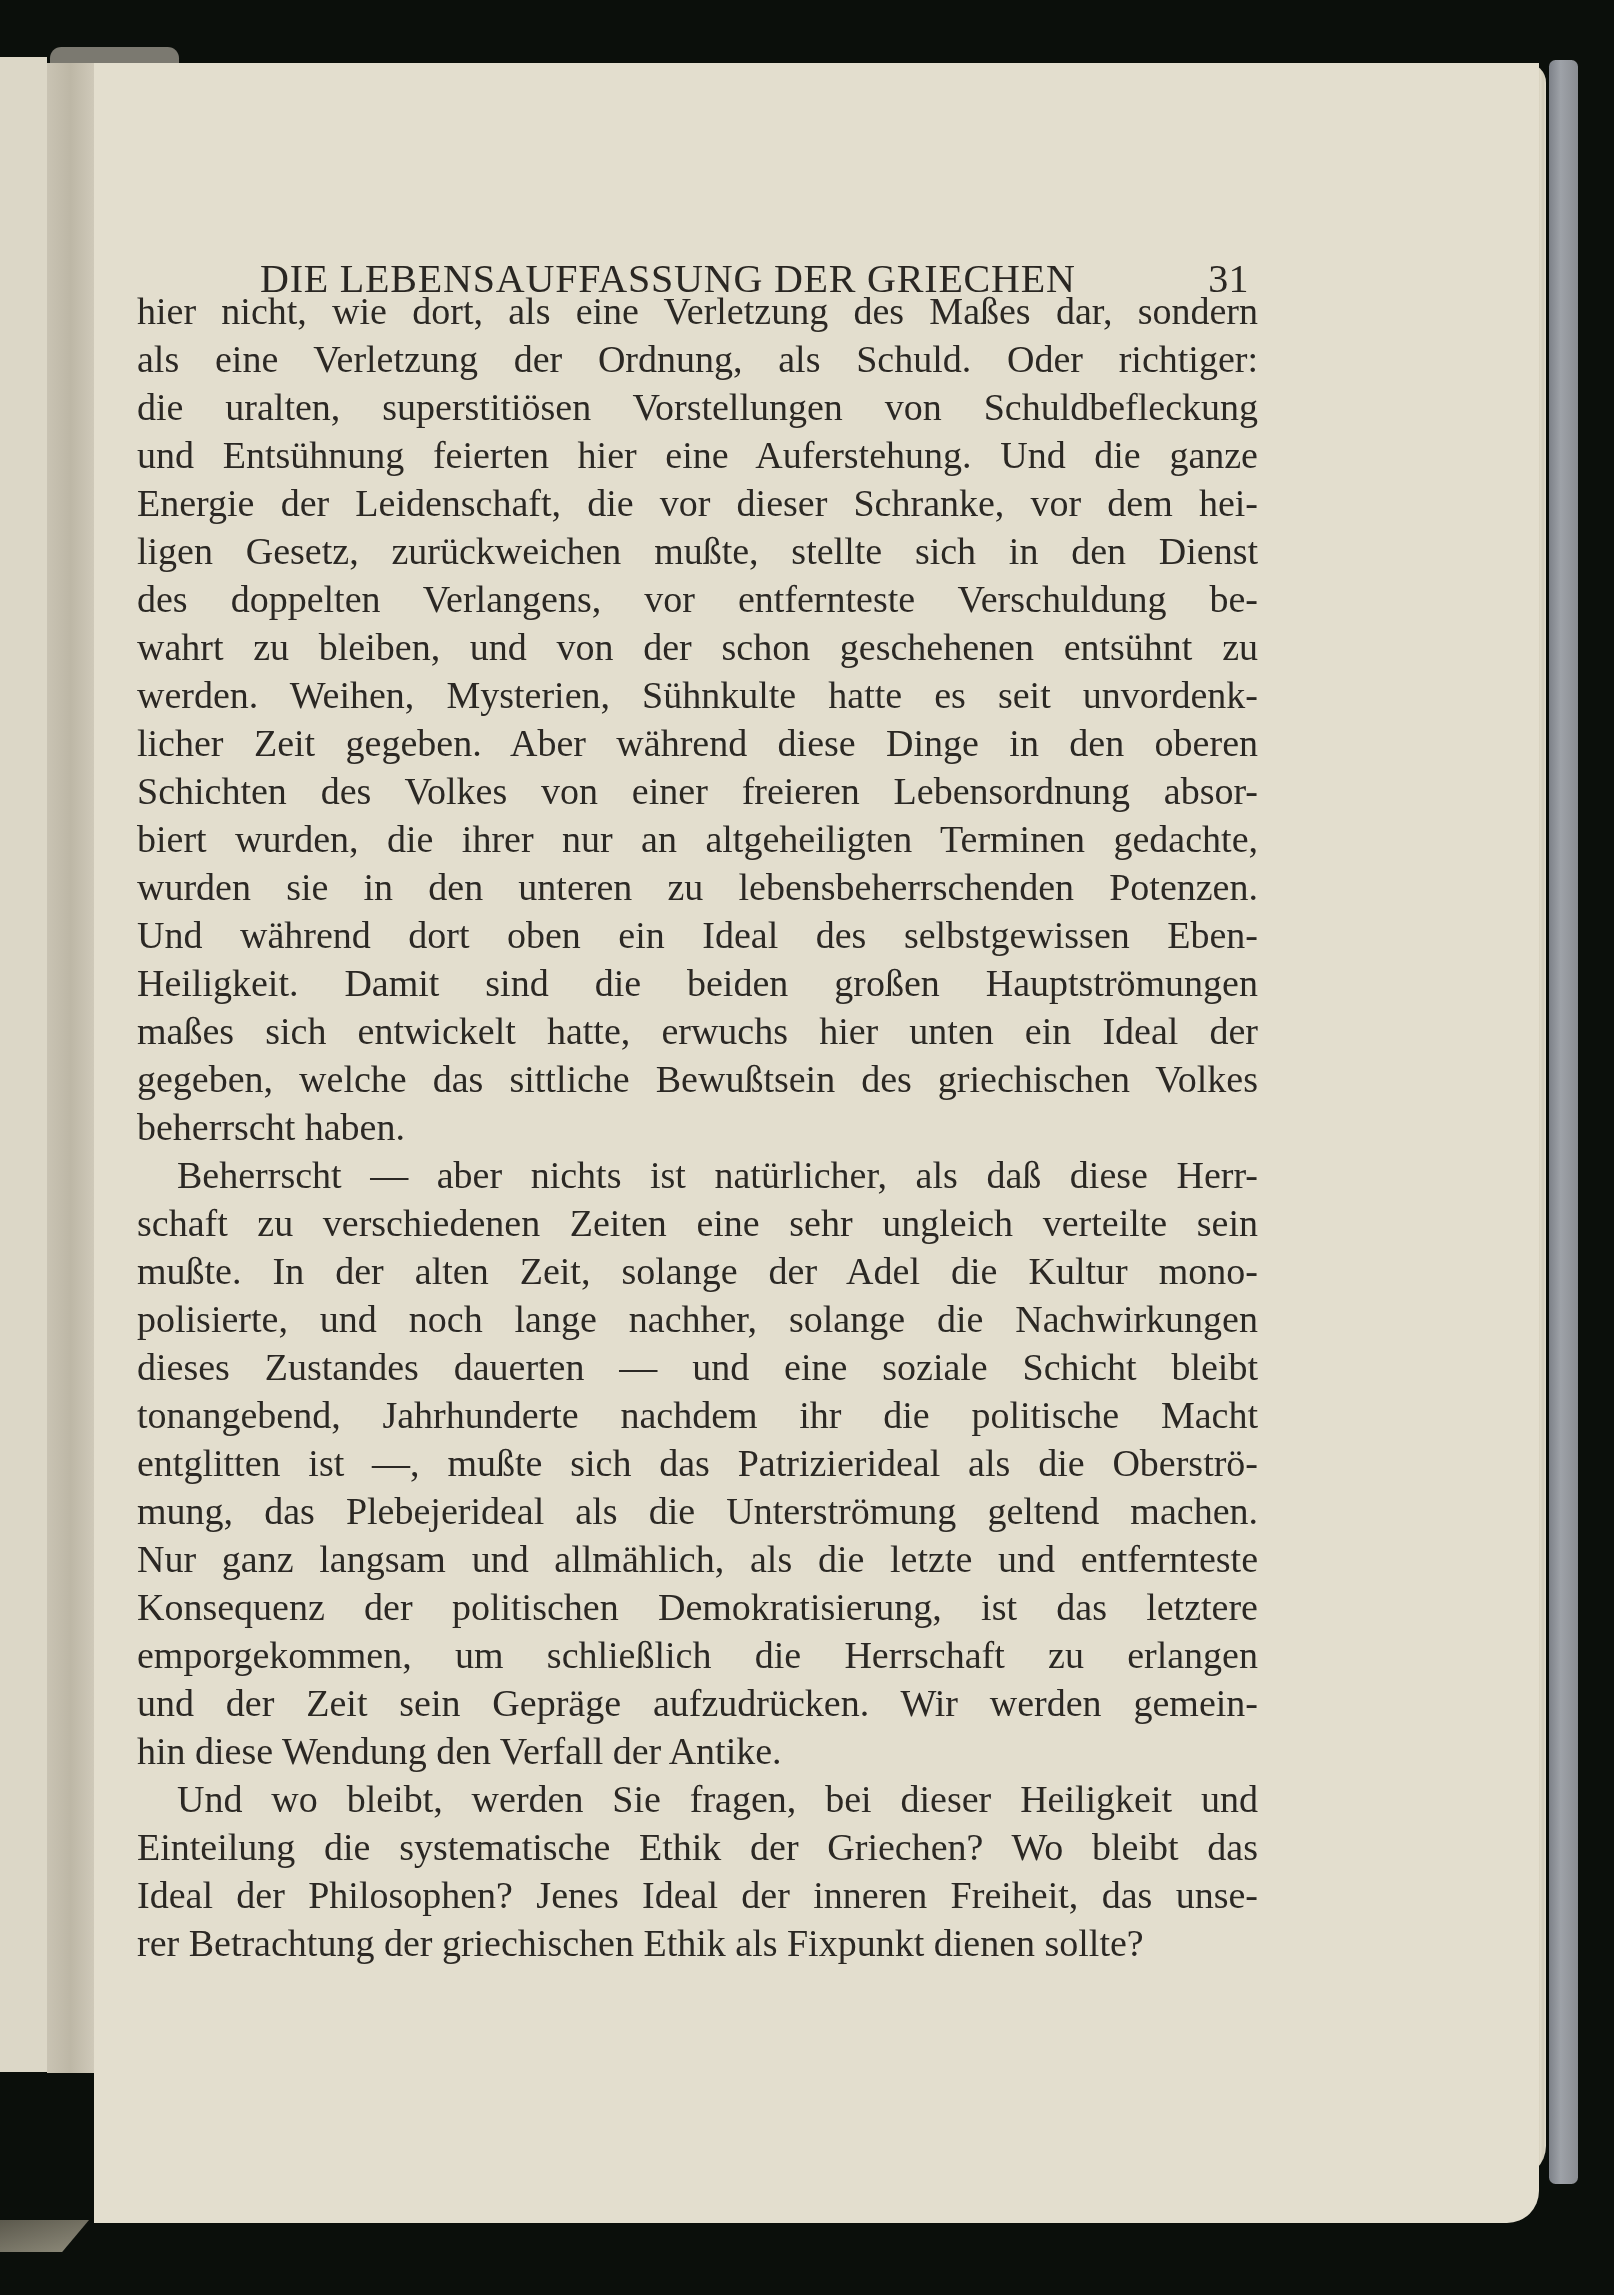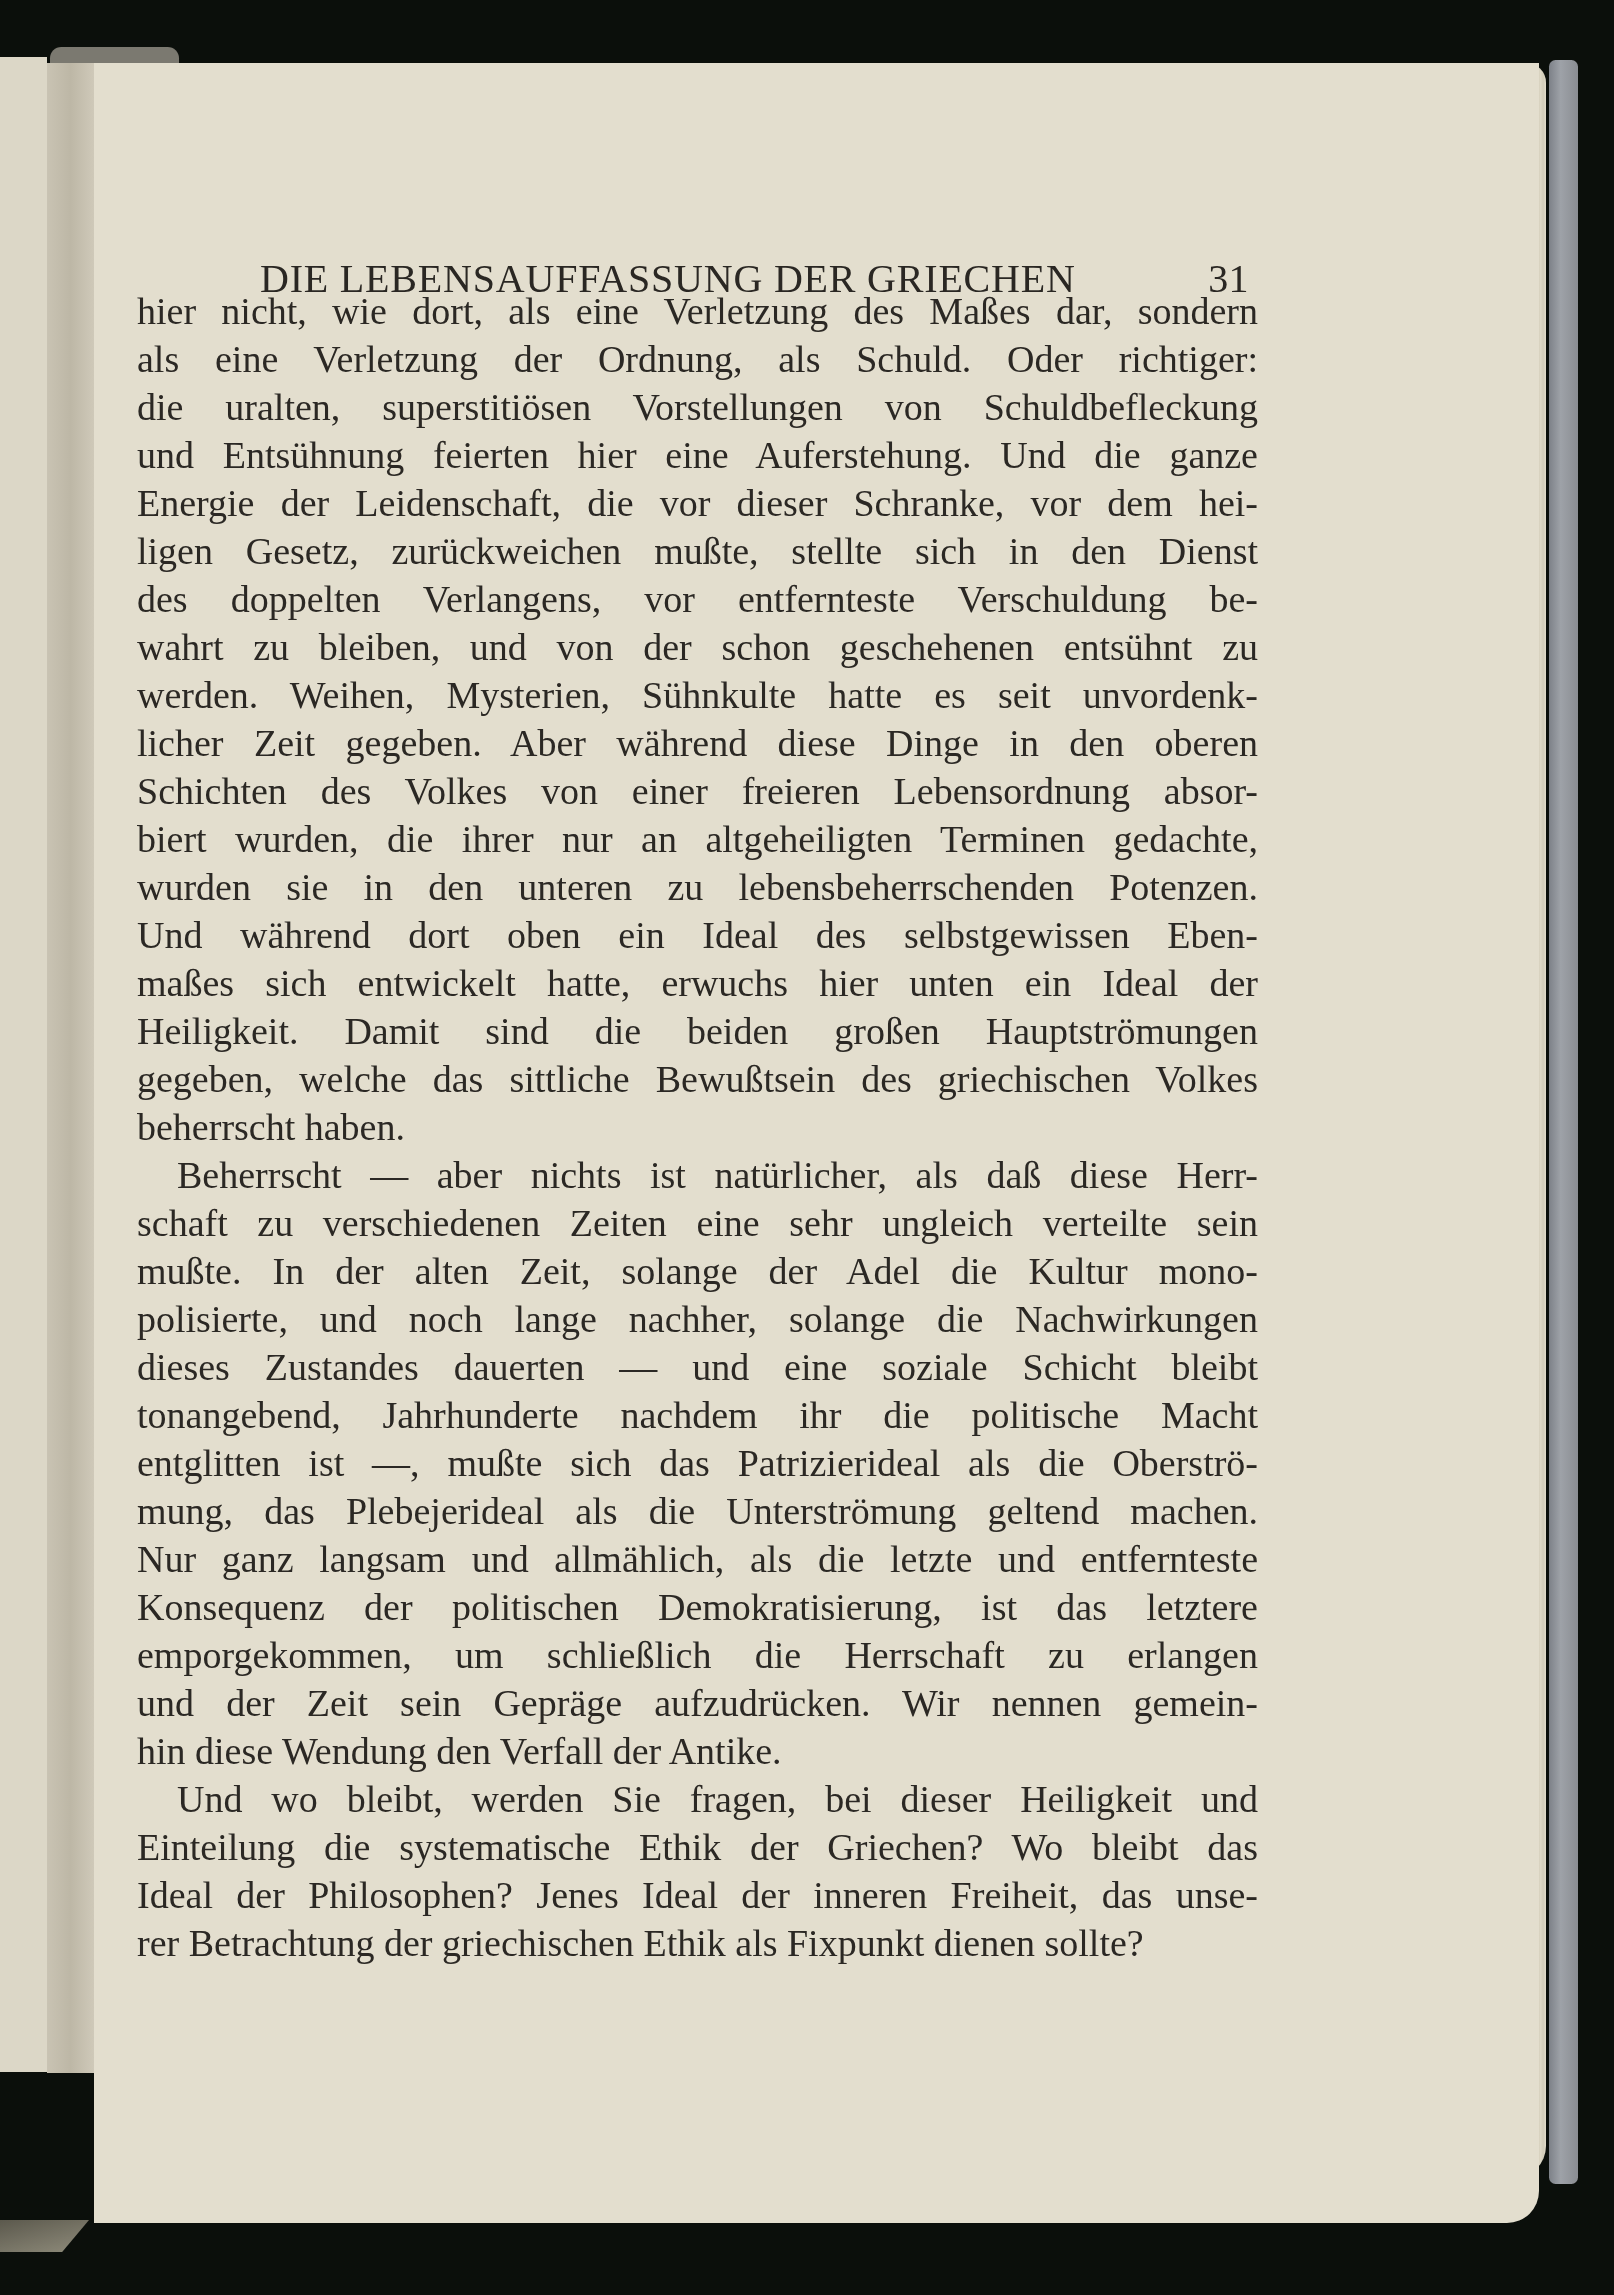--- a/index.html
+++ b/index.html
@@ -147,38 +147,38 @@
       <span class="line">Energie der Leidenschaft, die vor dieser Schranke, vor dem hei-</span>
       <span class="line">ligen Gesetz, zurückweichen mußte, stellte sich in den Dienst</span>
       <span class="line">des doppelten Verlangens, vor entfernteste Verschuldung be-</span>
       <span class="line">wahrt zu bleiben, und von der schon geschehenen entsühnt zu</span>
       <span class="line">werden. Weihen, Mysterien, Sühnkulte hatte es seit unvordenk-</span>
       <span class="line">licher Zeit gegeben. Aber während diese Dinge in den oberen</span>
       <span class="line">Schichten des Volkes von einer freieren Lebensordnung absor-</span>
       <span class="line">biert wurden, die ihrer nur an altgeheiligten Terminen gedachte,</span>
       <span class="line">wurden sie in den unteren zu lebensbeherrschenden Potenzen.</span>
       <span class="line">Und während dort oben ein Ideal des selbstgewissen Eben-</span>
+      <span class="line">Heiligkeit. Damit sind die beiden großen Hauptströmungen</span>
       <span class="line">maßes sich entwickelt hatte, erwuchs hier unten ein Ideal der</span>
-      <span class="line">Heiligkeit. Damit sind die beiden großen Hauptströmungen</span>
       <span class="line">gegeben, welche das sittliche Bewußtsein des griechischen Volkes</span>
       <span class="line last">beherrscht haben.</span>
     </div>
     <div>
       <span class="line indent">Beherrscht — aber nichts ist natürlicher, als daß diese Herr-</span>
       <span class="line">schaft zu verschiedenen Zeiten eine sehr ungleich verteilte sein</span>
       <span class="line">mußte. In der alten Zeit, solange der Adel die Kultur mono-</span>
       <span class="line">polisierte, und noch lange nachher, solange die Nachwirkungen</span>
       <span class="line">dieses Zustandes dauerten — und eine soziale Schicht bleibt</span>
       <span class="line">tonangebend, Jahrhunderte nachdem ihr die politische Macht</span>
       <span class="line">entglitten ist —, mußte sich das Patrizierideal als die Oberströ-</span>
       <span class="line">mung, das Plebejerideal als die Unterströmung geltend machen.</span>
       <span class="line">Nur ganz langsam und allmählich, als die letzte und entfernteste</span>
       <span class="line">Konsequenz der politischen Demokratisierung, ist das letztere</span>
       <span class="line">emporgekommen, um schließlich die Herrschaft zu erlangen</span>
-      <span class="line">und der Zeit sein Gepräge aufzudrücken. Wir nennen gemein-</span>
+      <span class="line">und der Zeit sein Gepräge aufzudrücken. Wir werden gemein-</span>
       <span class="line last">hin diese Wendung den Verfall der Antike.</span>
     </div>
     <div>
       <span class="line indent">Und wo bleibt, werden Sie fragen, bei dieser Heiligkeit und</span>
       <span class="line">Einteilung die systematische Ethik der Griechen? Wo bleibt das</span>
       <span class="line">Ideal der Philosophen? Jenes Ideal der inneren Freiheit, das unse-</span>
       <span class="line last">rer Betrachtung der griechischen Ethik als Fixpunkt dienen sollte?</span>
     </div>
   </div>
 

